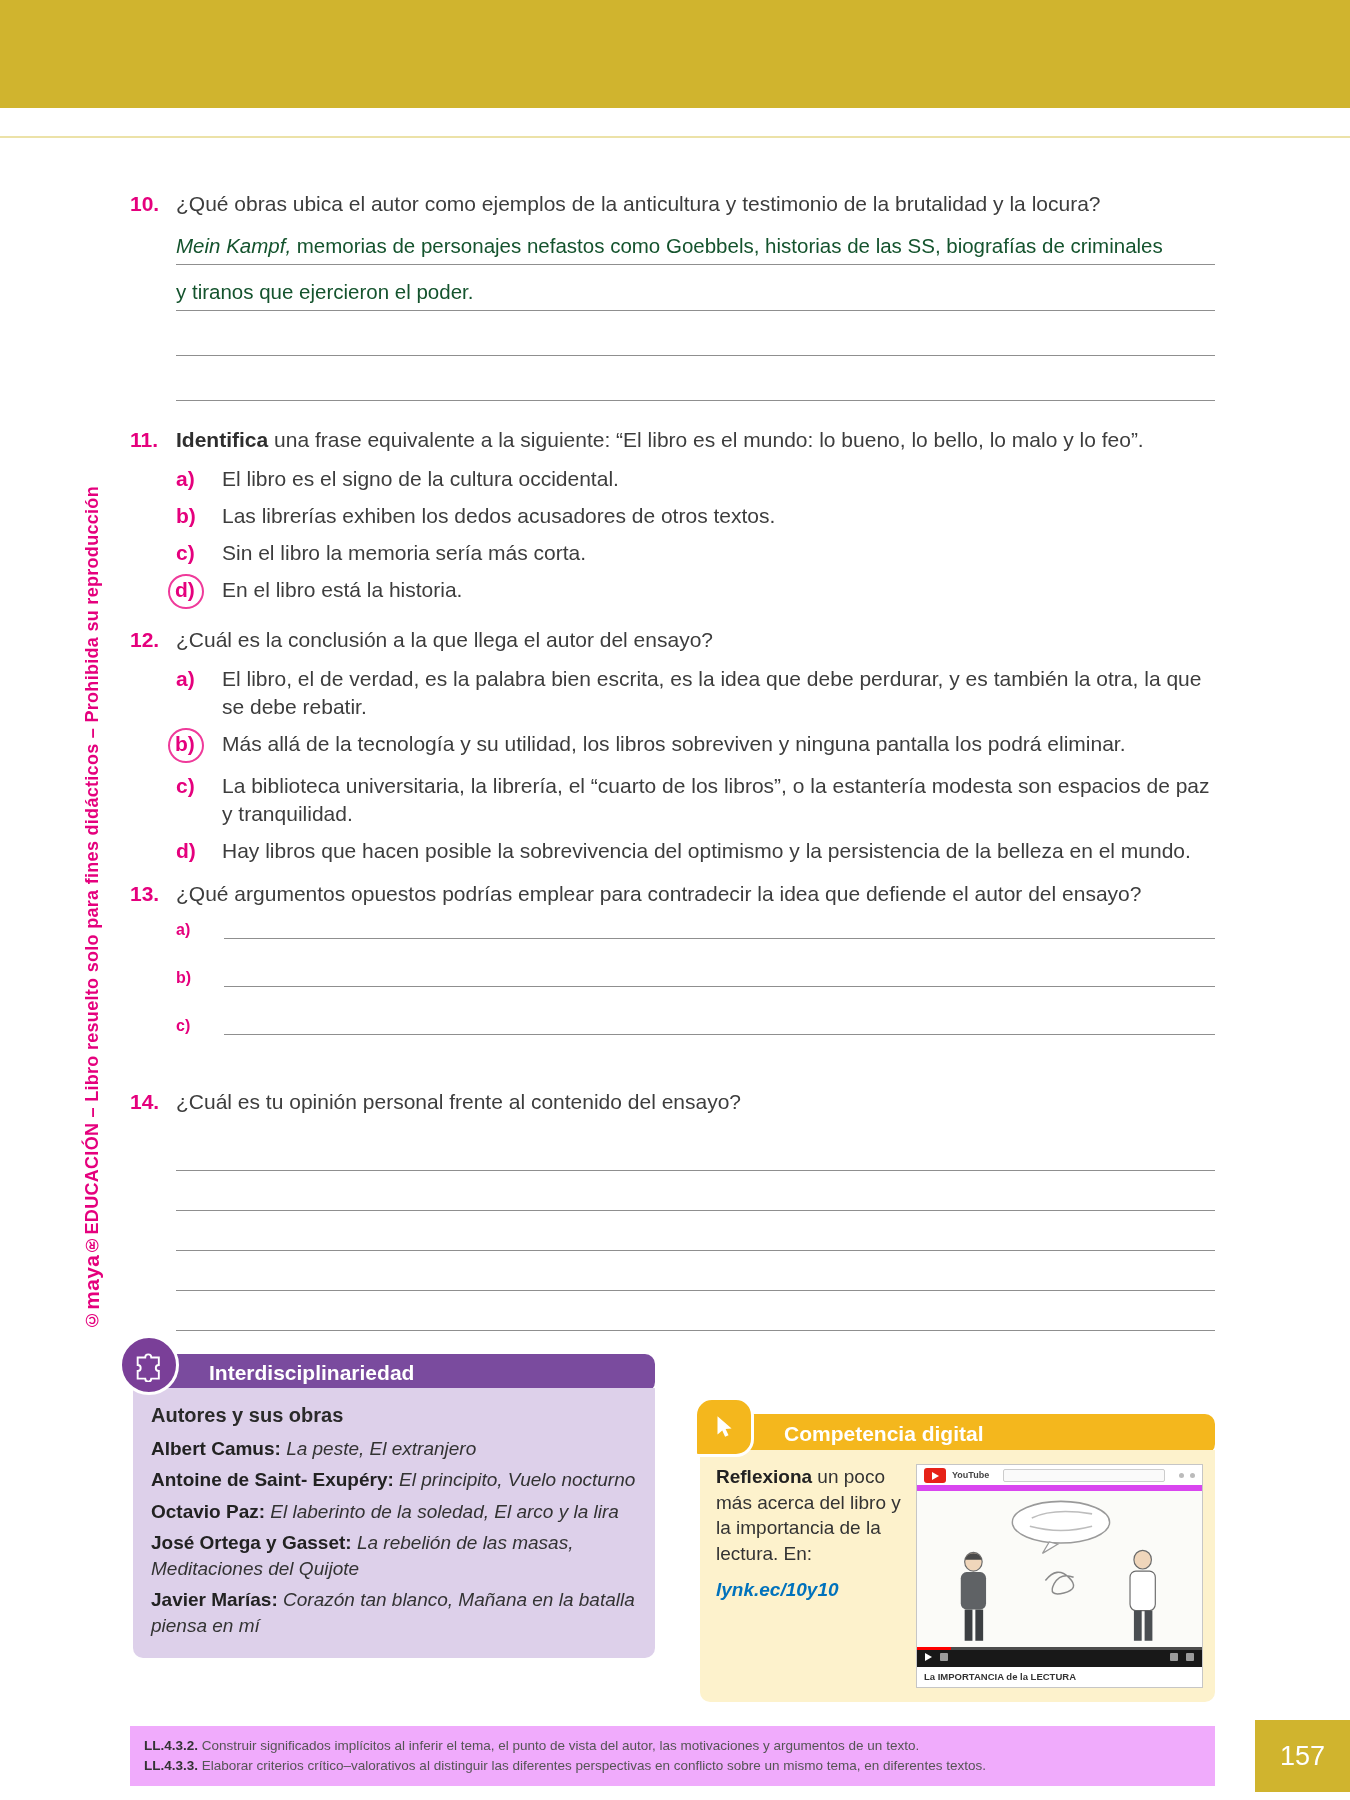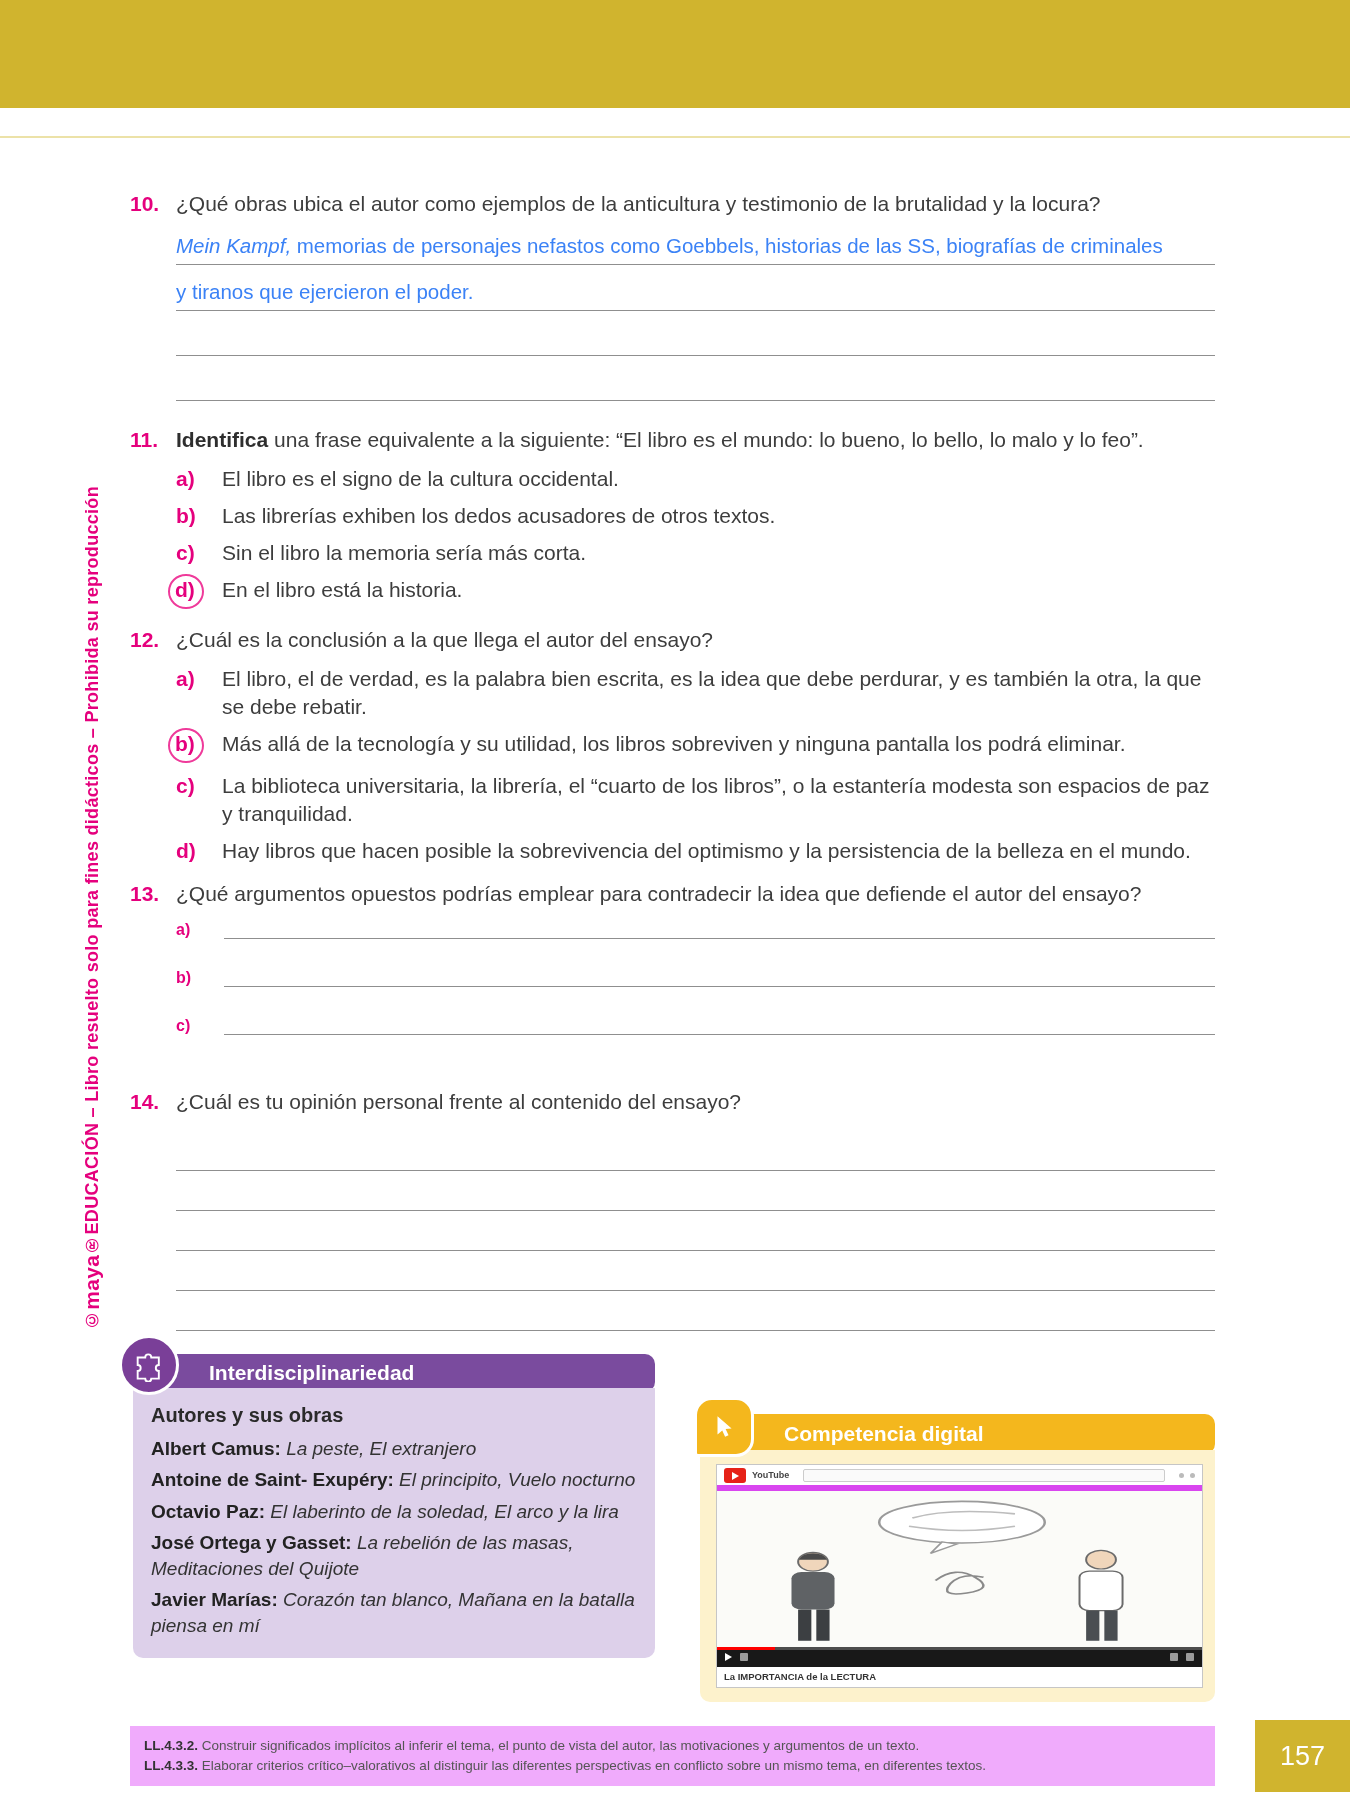--- a/index.html
+++ b/index.html
@@ -22,21 +22,21 @@
   
   .content { position:absolute; left:130px; top:0; width:1085px; }
   .q { position:absolute; left:0; width:100%; }
   #q10 { top:190px; } #q11 { top:426px; } #q12 { top:626px; } #q13 { top:880px; } #q14 { top:1088px; }
 
   .qhead { display:flex; gap:10px; font-size:21px; line-height:1.38; color:#3d3d3d; }
   .qnum { color:#e5007d; font-weight:bold; min-width:36px; flex:0 0 auto; }
   .qtext b { color:#2e2e2e; }
 
   .ansline { margin-left:46px; margin-top:15px; border-bottom:1.5px solid #8f8f8f;
-             font-size:20.5px; color:#3b82f6; padding-bottom:6px; min-height:30px; white-space:nowrap; overflow:hidden; }
+             font-size:20.5px; color:#14532d; padding-bottom:6px; min-height:30px; white-space:nowrap; overflow:hidden; }
   .ansline .ital { font-style:italic; }
   .blank { margin-left:46px; border-bottom:1.5px solid #8f8f8f; height:45px; }
   .q14lines .blank { height:40px; }
 
   .opts { margin-left:46px; margin-top:10px; }
   .opt { display:flex; gap:14px; font-size:21px; line-height:1.33; margin-bottom:9px; }
   .letter { color:#e5007d; font-weight:bold; min-width:32px; flex:0 0 auto; }
   .circled { display:inline-block; border:2.5px solid #ef3a9a; border-radius:50%;
              padding:0 7px 3px 5px; margin-left:-8px; margin-top:-2px; }
 
@@ -222,20 +222,24 @@
   <div class="digibox">
     <div class="digi-header">
       <span class="digi-icon">
         <svg width="26" height="26" viewBox="0 0 24 24">
             <path d="M6 2 L6 19 L10.4 15.2 L13 21 L16.2 19.5 L13.5 13.9 L19 13.4 Z" fill="#ffffff"></path>
           </svg>
       </span>
       <span>Competencia digital</span>
     </div>
     <div class="digi-body">
+      <div class="digi-text">
+        <p><b>Reflexiona</b><span> un poco más acerca del libro y la importancia de la lectura. En:</span></p>
+        <a class="digi-link" href="#">lynk.ec/10y10</a>
+      </div>
       <div class="video">
         <div class="yt-top">
           <span class="yt-logo"></span>
           <span class="yt-name">YouTube</span>
           <span class="yt-search"></span>
           <span class="yt-dot"></span>
           <span class="yt-dot"></span>
         </div>
         <div class="yt-canvas">
           <svg width="100%" height="100%" viewBox="0 0 293 150" preserveAspectRatio="none">

